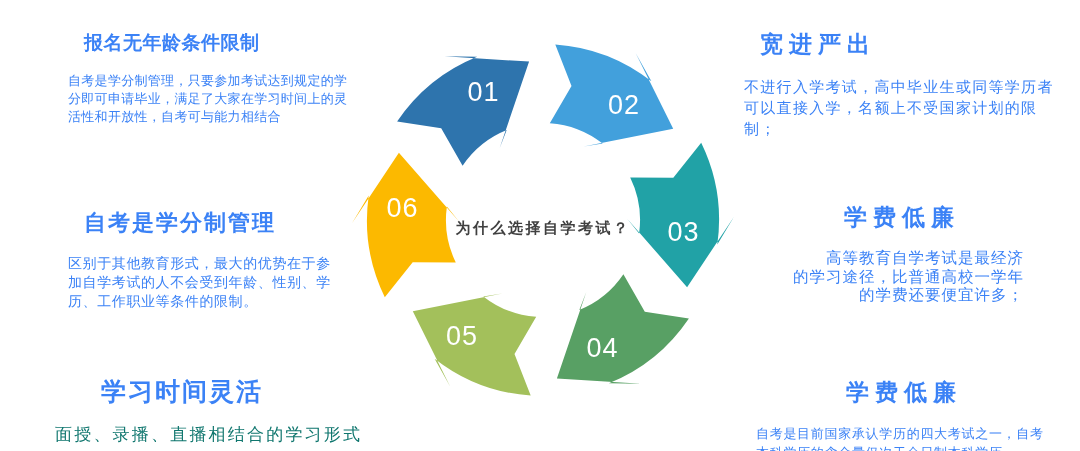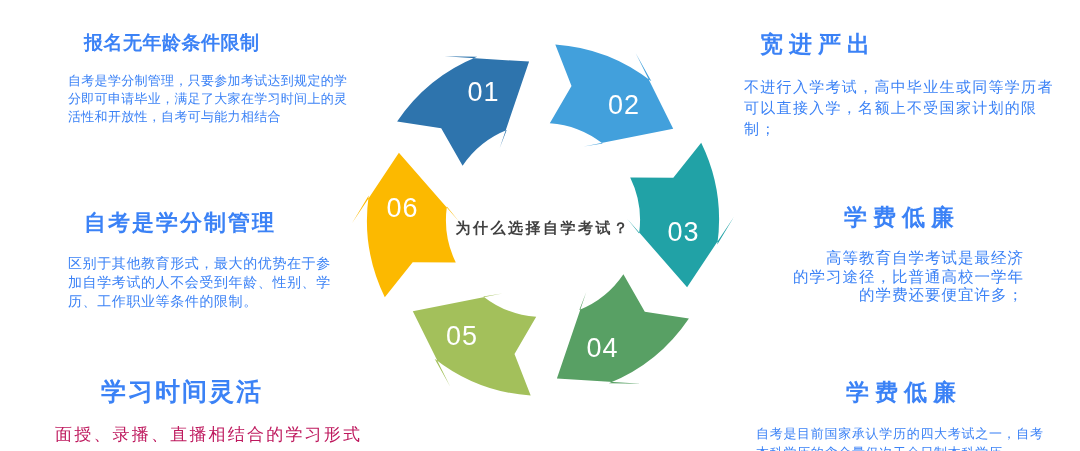--- a/index.html
+++ b/index.html
@@ -15,21 +15,21 @@
   .b1{left:68px;top:14px;width:310px;}
   .b1 .t{font-size:19px;letter-spacing:.5px;line-height:26px;}
   .b1 .d{margin-top:11px;font-size:13px;line-height:18px;letter-spacing:.3px;}
 
   .b2{left:68px;top:192px;width:310px;}
   .b2 .t{font-size:22px;letter-spacing:2px;line-height:30px;}
   .b2 .d{margin-top:7px;font-size:14px;line-height:19px;letter-spacing:.6px;}
 
   .b3{left:55px;top:359px;width:330px;}
   .b3 .t{font-size:25px;letter-spacing:2px;line-height:33px;margin-left:46px;}
-  .b3 .d{margin-top:9px;font-size:17px;line-height:22px;letter-spacing:2.2px;color:#be185d;}
+  .b3 .d{margin-top:9px;font-size:17px;line-height:22px;letter-spacing:2.2px;color:#0f766e;}
 
   
   .r1{left:744px;top:13px;width:318px;}
   .r1 .t{font-size:23px;letter-spacing:6px;line-height:31px;text-align:left;}
   .r1 .d{margin-top:8px;font-size:15px;line-height:21px;letter-spacing:1.3px;}
 
   .r2{left:780px;top:186px;width:244px;}
   .r2 .t{font-size:23px;letter-spacing:6px;line-height:31px;text-align:center;}
   .r2 .d{margin-top:8px;font-size:15.5px;line-height:18.5px;letter-spacing:1px;text-indent:2em;text-align:right;}
 

